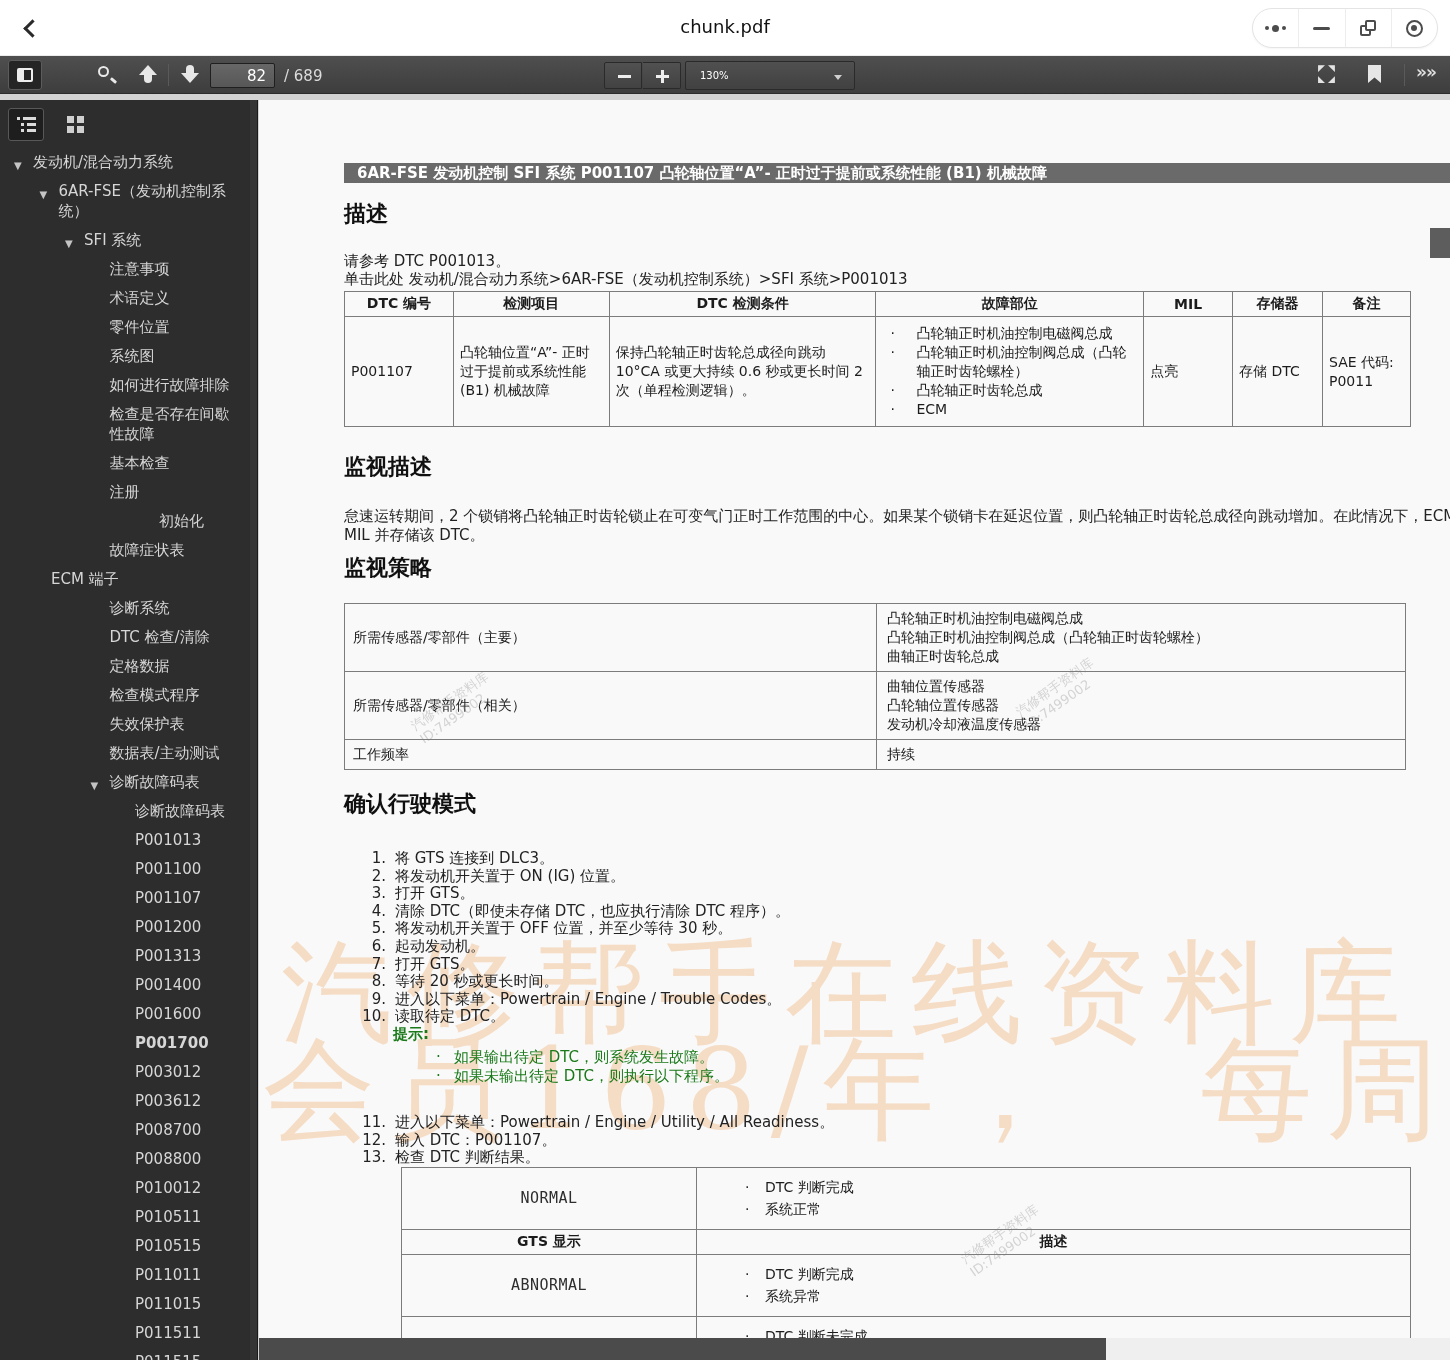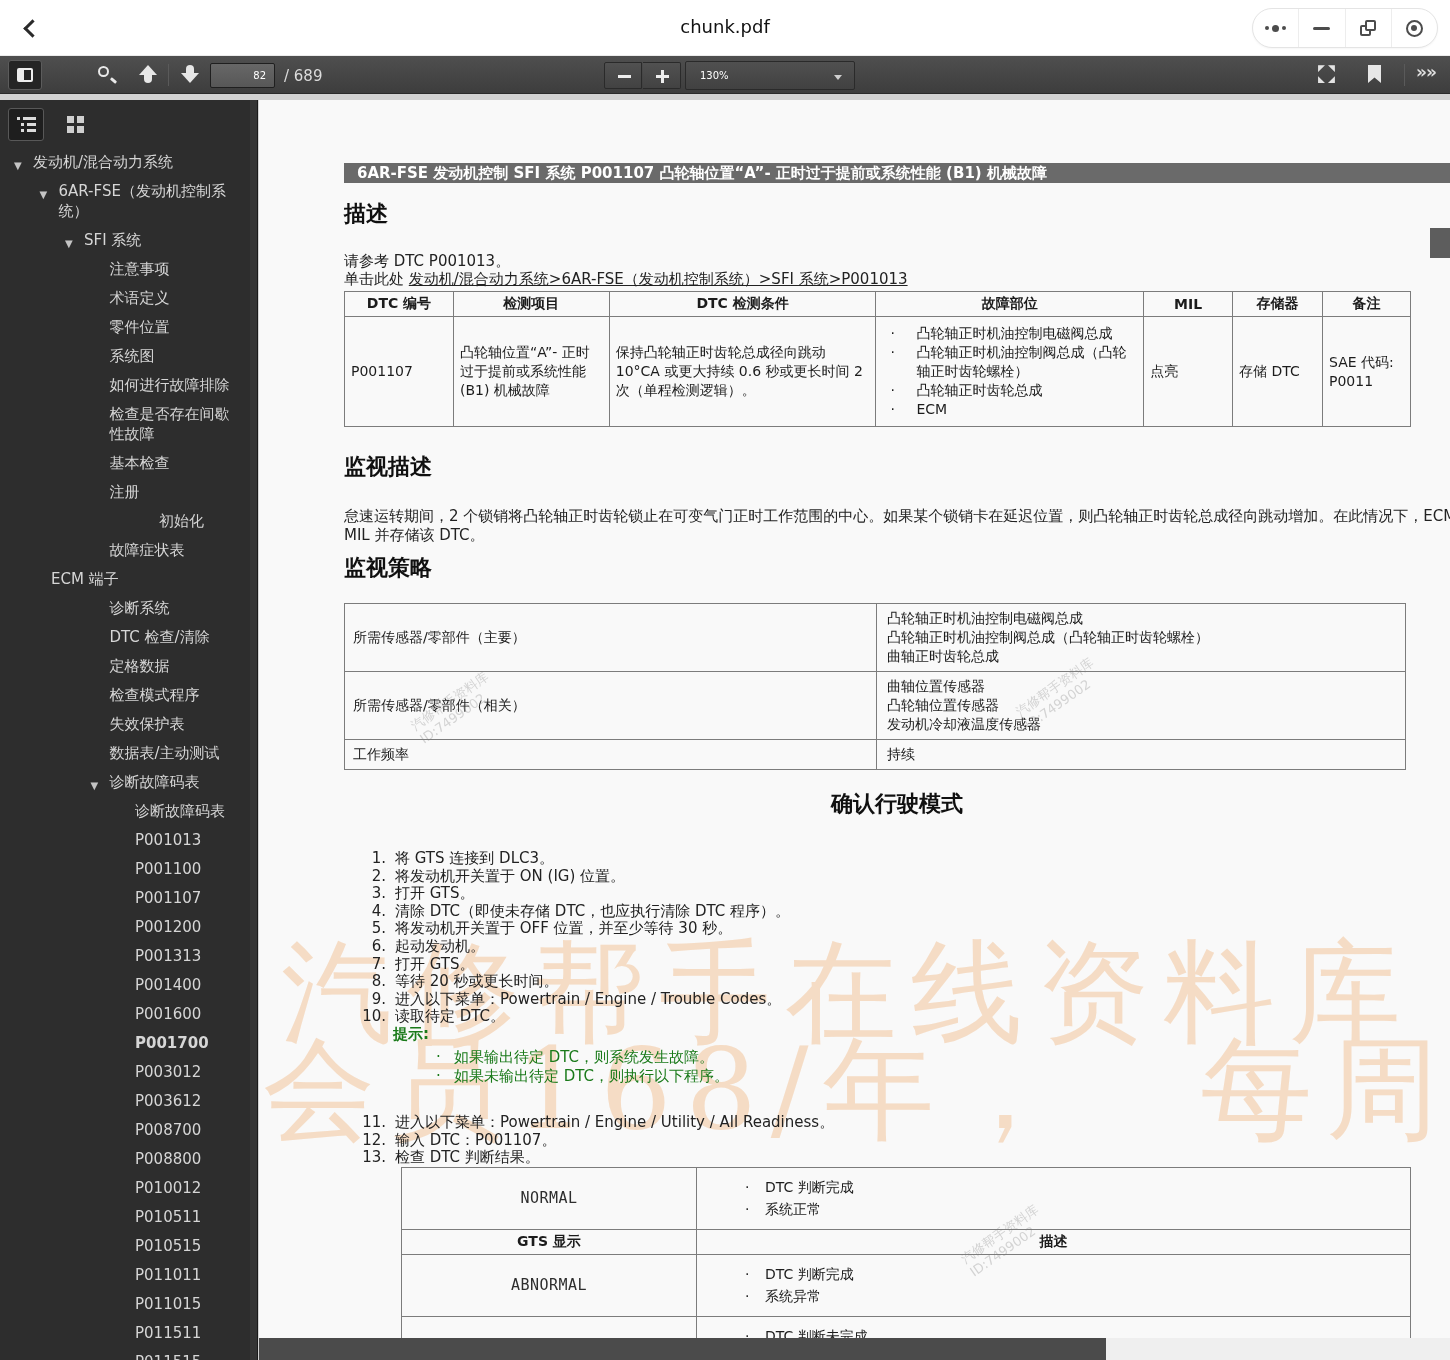--- a/index.html
+++ b/index.html
@@ -34,21 +34,21 @@
   .ic-search { position:absolute; left:2px; top:2px; width:11px; height:11px; border:2.5px solid #e9e9e9; border-radius:50%; }
   .ic-search::after { content:""; position:absolute; left:10px; top:11px; width:7px; height:3px; background:#e9e9e9; transform:rotate(40deg); border-radius:1px; }
   .tb-arrow { position:absolute; top:7px; width:24px; height:24px; cursor:pointer; }
   .tb-arrow.up { left:136px; } .tb-arrow.down { left:178px; }
   .ic-arr-up { position:absolute; left:3px; top:2px; width:0; height:0; border-left:9px solid transparent; border-right:9px solid transparent; border-bottom:10px solid #e7e7e7; }
   .ic-arr-up::after { content:""; position:absolute; left:-4px; top:10px; width:8px; height:8px; background:#e7e7e7; border-radius:0 0 4px 4px; }
   .ic-arr-dn { position:absolute; left:3px; top:10px; width:0; height:0; border-left:9px solid transparent; border-right:9px solid transparent; border-top:10px solid #e7e7e7; }
   .ic-arr-dn::after { content:""; position:absolute; left:-4px; top:-18px; width:8px; height:8px; background:#e7e7e7; border-radius:4px 4px 0 0; }
   .tb-sep { position:absolute; top:8px; width:1px; height:22px; background:#252525; border-right:1px solid #5a5a5a; }
   .sep1 { left:168px; } .sep2 { left:1404px; }
-  .page-input { position:absolute; left:210px; top:7px; width:65px; height:25px; background:linear-gradient(#676767,#575757); border:1px solid #1f1f1f; border-radius:2px; color:#fff; font-size:10px; text-align:right; padding-right:8px; font-family:"DejaVu Sans","Liberation Sans",sans-serif; }
+  .page-input { position:absolute; left:210px; top:7px; width:65px; height:25px; background:linear-gradient(#676767,#575757); border:1px solid #1f1f1f; border-radius:2px; color:#fff; font-size:15px; text-align:right; padding-right:8px; font-family:"DejaVu Sans","Liberation Sans",sans-serif; }
   .page-total { position:absolute; left:284px; top:11px; color:#dcdcdc; font-size:15px; }
   .zb { position:absolute; top:6px; height:27px; background:linear-gradient(#515151,#424242); border:1px solid #2a2a2a; cursor:pointer; }
   .zb-minus { left:604px; width:38px; border-radius:2px 0 0 2px; }
   .zb-plus  { left:643px; width:38px; border-radius:0 2px 2px 0; border-left:none; }
   .zb .h { position:absolute; left:13px; top:12px; width:13px; height:2.5px; background:#ededed; }
   .zb .v { position:absolute; left:18px; top:7px; width:2.5px; height:13px; background:#ededed; }
   .zoom-select { position:absolute; left:685px; top:5px; width:170px; height:29px; background:linear-gradient(#505050,#414141); border:1px solid #2a2a2a; border-radius:2px; color:#fff; font-size:10px; line-height:27px; padding-left:14px; cursor:pointer; }
   .spinner { position:absolute; right:12px; top:7px; }
   .spinner .t { width:0;height:0;border-left:4px solid transparent;border-right:4px solid transparent;border-bottom:5px solid #cfcfcf; margin-bottom:3px; }
   .spinner .b { width:0;height:0;border-left:4px solid transparent;border-right:4px solid transparent;border-top:5px solid #cfcfcf; }
@@ -86,21 +86,21 @@
   .wm-small { position:absolute; font-size:13px; color:#d3d3d3; white-space:pre-line; transform:rotate(-35deg); z-index:1; line-height:16px; }
   .wms1 { left:150px; top:592px; } .wms2 { left:755px; top:578px; } .wms3 { left:700px; top:1125px; }
 
   .page { position:absolute; inset:0; padding:63px 0 0 85px; z-index:2; }
 
   .doc-header-bar { height:20px; line-height:20px; background:var(--header-bar-gray,#6a6a6a); color:#fff; font-weight:bold; font-size:15px; padding-left:13px; white-space:nowrap; overflow:hidden; }
   h2.sec { font-size:22px; font-weight:bold; color:#101010; line-height:25px; }
   .h-desc { margin-top:18px; }
   .ref-line { margin-top:27px; font-size:15px; color:#222; line-height:17px; }
   .click-line { margin-top:1px; font-size:15px; color:#222; line-height:17px; }
-  .click-line .lnk { text-decoration:underline; cursor:pointer; }
+  .click-line .lnk { cursor:pointer; }
 
   .t { display:table; border-collapse:collapse; font-size:14px; color:#1c1c1c; }
   .tr { display:table-row; }
   .td,.th { display:table-cell; border:1px solid #7c7c7c; vertical-align:middle; }
   .th { font-weight:bold; text-align:center; padding:3px 2px; font-size:14px; }
 
   .dtc-table { margin-top:3px; width:1067px; }
   .dtc-table .c1{width:109px;} .dtc-table .c2{width:156px;} .dtc-table .c3{width:267px;} .dtc-table .c4{width:268px;} .dtc-table .c5{width:89px;} .dtc-table .c6{width:90px;} .dtc-table .c7{width:88px;}
   .dtc-table .td { padding:5px 6px; line-height:19px; height:110px; }
   .fb-list { }
@@ -110,21 +110,21 @@
 
   .h-mdesc { margin-top:27px; }
   .mdesc-par { margin-top:28px; font-size:15px; line-height:19px; color:#222; }
   .mdesc-par div { white-space:nowrap; }
   .h-mstrat { margin-top:10px; }
 
   .strat-table { margin-top:23px; width:1062px; }
   .strat-table .lc { width:532px; padding:5px 8px; line-height:19px; }
   .strat-table .rc { padding:5px 10px; line-height:19px; white-space:pre-line; }
 
-  .h-confirm { margin-top:21px;text-align:center; }
+  .h-confirm { margin-top:21px; }
   .steps { margin-top:34px; }
   .steps.second { margin-top:28px; }
   .step { display:flex; font-size:15px; line-height:17.6px; color:#222; }
   .step-n { width:42px; text-align:right; flex:none; }
   .step-t { margin-left:9px; white-space:nowrap; }
   .hint-label { margin-left:49px; margin-top:0px; color:var(--hint-green,#1a7a1a); font-weight:bold; font-size:15px; line-height:17px; }
   .hint-bullets { margin-top:5px; margin-left:92px; }
   .hint-bullets div { color:var(--hint-green,#1a7a1a); font-size:15px; line-height:19px; display:flex; }
   .hint-bullets div::before { content:"·"; width:18px; flex:none; }
 

